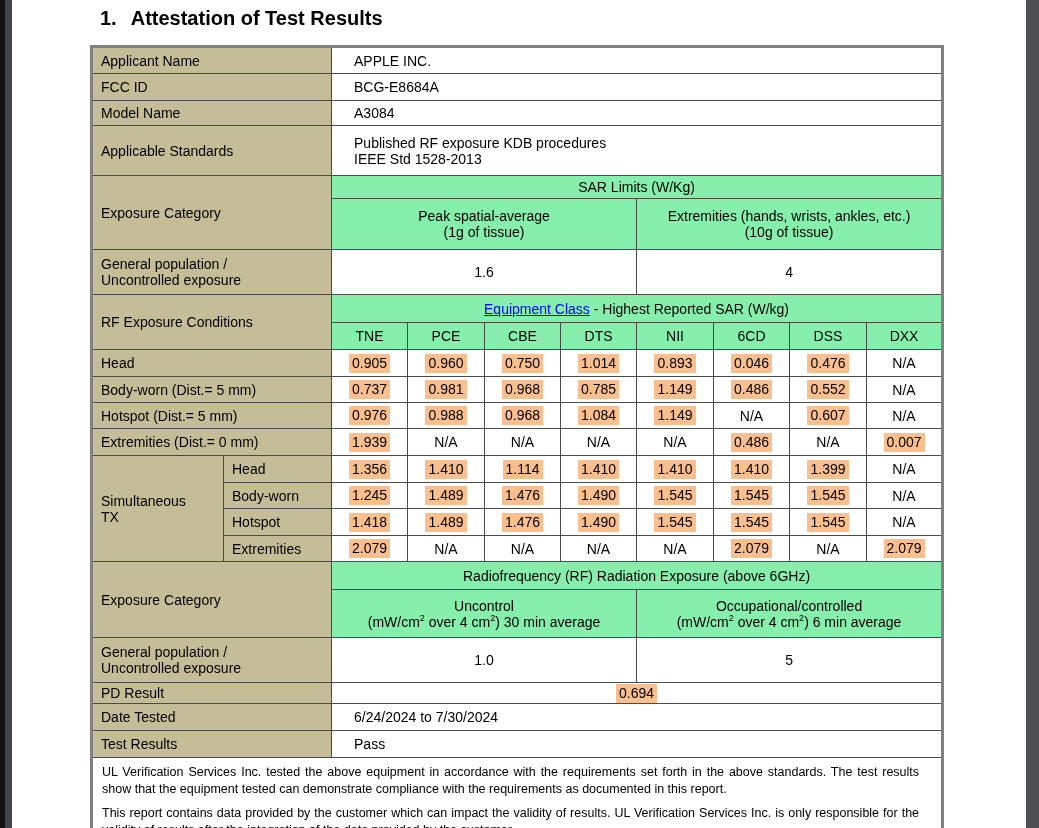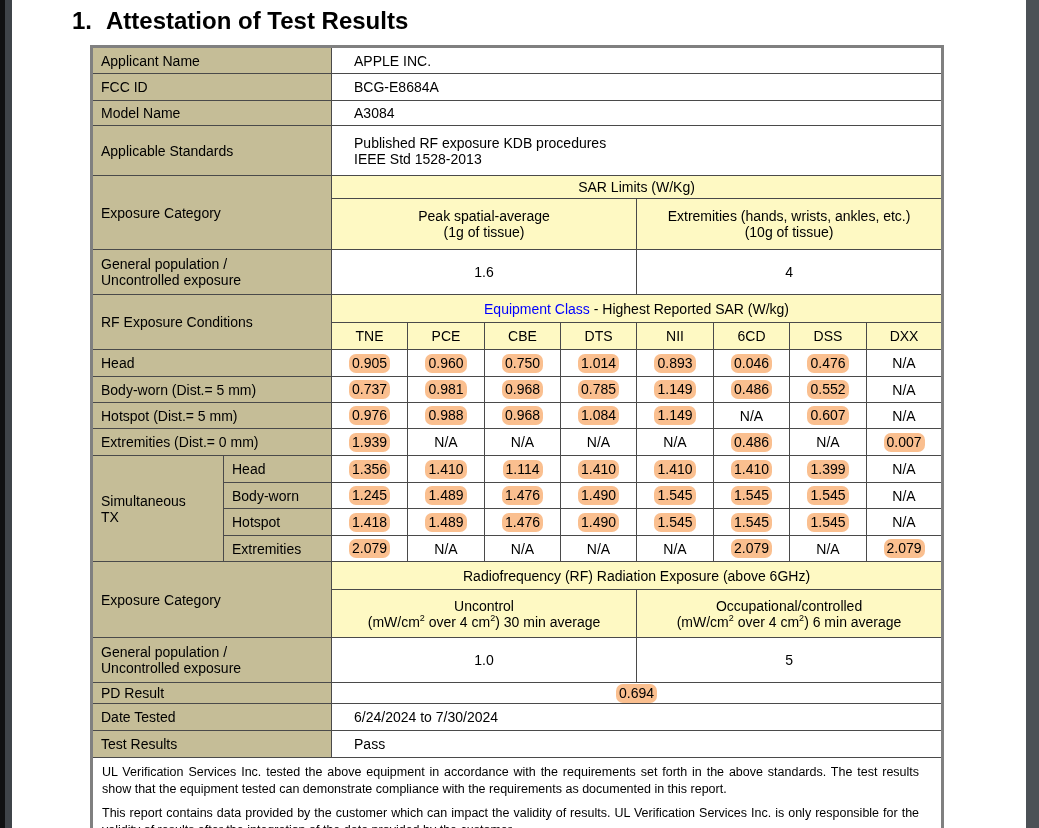--- a/index.html
+++ b/index.html
@@ -6,38 +6,38 @@
   body{
     width:1039px;height:828px;overflow:hidden;position:relative;
     background:#4c5156;
     font-family:"Liberation Sans", sans-serif;
     color:#000;
   }
   .edge-black{position:absolute;left:0;top:0;width:5px;height:828px;background:#101112;}
   .edge-gray{position:absolute;left:5px;top:0;width:7px;height:828px;background:#3f4449;}
   .page{position:absolute;left:12px;top:0;width:1014px;height:828px;background:#ffffff;overflow:hidden;}
 
-  .title{position:absolute;left:60px;top:7px;font-size:24px;font-weight:bold;white-space:nowrap;}
+  .title{position:absolute;left:88px;top:7px;font-size:20px;font-weight:bold;white-space:nowrap;}
   .title .num{margin-right:14px;}
 
   table.report{
     position:absolute;left:78px;top:45px;width:851px;
     border-collapse:collapse;table-layout:fixed;
     font-size:14px;
   }
   table.report{border:3px solid #808080;}
   table.report td, table.report th{border:1px solid #4a4a4a;vertical-align:middle;overflow:hidden;}
 
   td.lbl{background:#c5bd97;text-align:left;padding:2px 4px 2px 8px;}
-  td.hdr{background:#fef9c3;text-align:center;font-weight:normal;padding:1px 4px;}
+  td.hdr{background:#86efac;text-align:center;font-weight:normal;padding:1px 4px;}
   td.val{background:#fff;text-align:left;padding:2px 4px 2px 22px;}
   td.num{background:#fff;text-align:center;padding:0;}
   .line{display:block;}
-  .hl{background:#fabf8f;display:inline-block;padding:0 3px;line-height:19px;border-radius:7px;}
-  a.eq-link{color:#0000ff;cursor:pointer;text-align:center;}
+  .hl{background:#fabf8f;display:inline-block;padding:0 3px;line-height:19px;}
+  a.eq-link{color:#0000ff;text-decoration:underline;cursor:pointer;text-align:center;}
   sup{font-size:9px;line-height:0;vertical-align:super;}
 
   td.footer-cell{border-left:none;border-right:none;border-bottom:none;background:#fff;
     padding:2px 9px 0 9px;vertical-align:top;}
   td.footer-cell p{margin:4px 13px 7px 0;font-size:12.5px;line-height:17px;text-align:justify;}
 </style>
 </head>
 <body>
 
 <div class="edge-black"></div>

